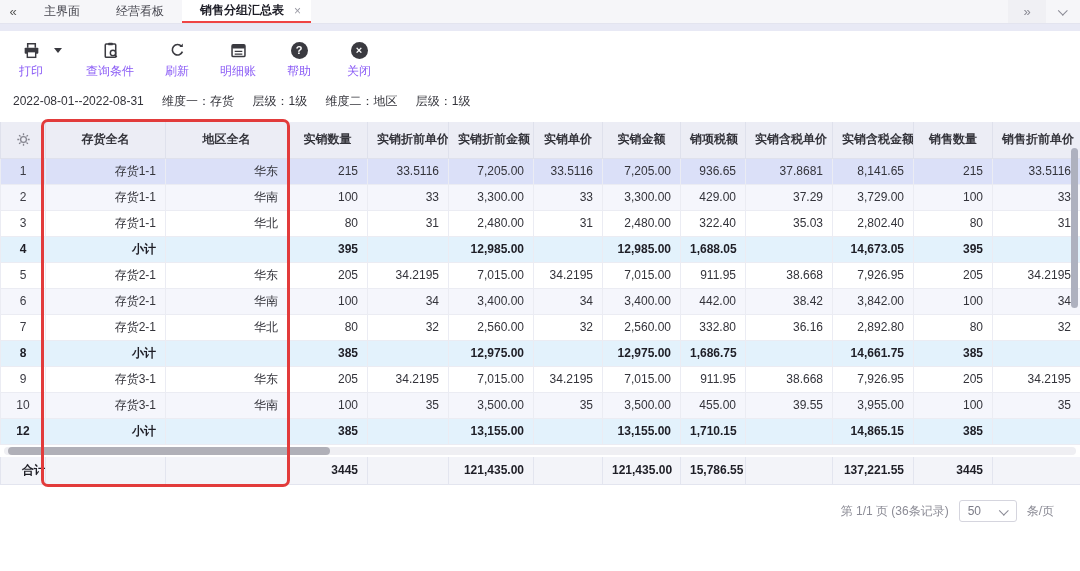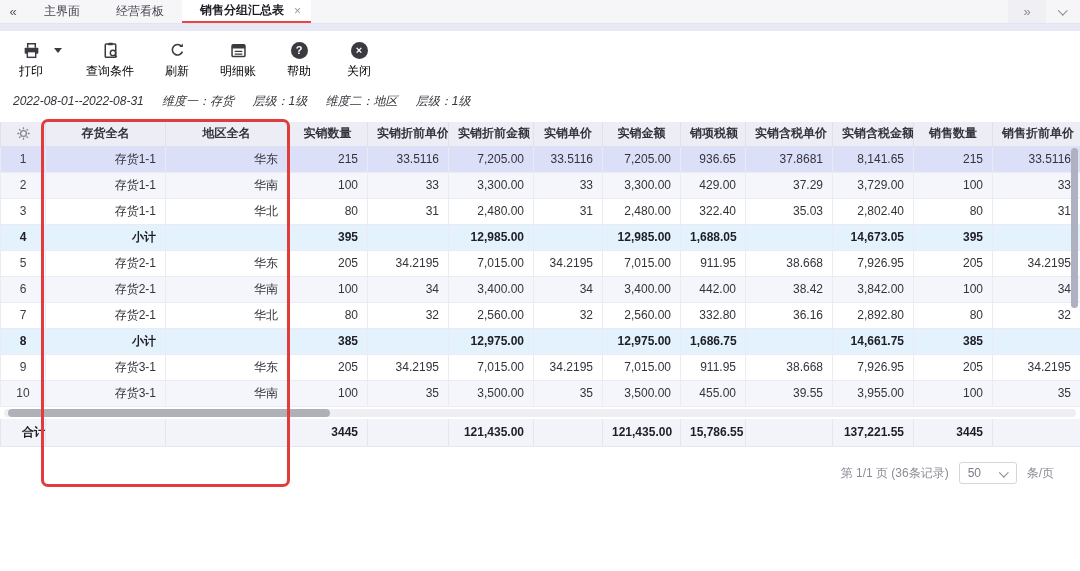--- a/index.html
+++ b/index.html
@@ -14,35 +14,35 @@
   .tab-close { margin-left:10px; color:#9a9aa4; font-weight:400; font-size:12px; }
   .tb-spacer { flex:1; }
   .overflow-btn { width:38px; background:#f0f0f4; display:flex; align-items:center; justify-content:center; color:#8a8a94; font-size:13px; cursor:pointer; }
   .ddl-btn { width:34px; display:flex; align-items:center; justify-content:center; cursor:pointer; }
   .chev { width:7px; height:7px; border-left:1.5px solid #8a8a94; border-bottom:1.5px solid #8a8a94; transform:rotate(-45deg) translateY(-1px); display:inline-block; }
   .strip { height:7px; background:#e8e9f5; }
 
   
   .toolbar { display:flex; align-items:flex-start; padding:9px 0 7px 14px; background:#fff; gap:26px; }
   .tbtn { display:flex; flex-direction:column; align-items:center; gap:3px; cursor:pointer; min-width:34px; position:relative; }
-  .tbtn .lbl { color:#000000; white-space:nowrap; }
+  .tbtn .lbl { color:#8b5cf6; white-space:nowrap; }
   .icon20 { width:20px; height:20px; display:flex; align-items:center; justify-content:center; }
   .circle-ic { width:17px; height:17px; border-radius:50%; background:#3a3a40; color:#fff; display:flex; align-items:center; justify-content:center; font-size:11px; font-weight:700; line-height:1; }
   .print-caret { position:absolute; right:-14px; top:8px; width:0; height:0; border-left:4px solid transparent; border-right:4px solid transparent; border-top:5px solid #3a3a40; }
   .print-group { margin-right:12px; }
 
   
   .filterbar { padding:6px 0 0 13px; color:#33333a; }
-  .filterbar span { margin-right:15px;font-style:italic; }
+  .filterbar span { margin-right:15px; }
 
   
   .grid-area { position:relative; margin-top:12px; }
   table { border-collapse:collapse; table-layout:fixed; width:1080px; }
   th,td { border:1px solid #ebecf3; border-top:none; height:26px; padding:0 9px; overflow:hidden; white-space:nowrap; }
-  thead th { background:#ecedf5; border-color:#dfe1ec; height:24px; font-weight:600; color:#33333a; text-align:center; cursor:pointer; }
+  thead th { background:#ecedf5; border-color:#dfe1ec; height:36px; font-weight:600; color:#33333a; text-align:center; cursor:pointer; }
   td.c-num, th.c-num { text-align:center; padding:0 2px; color:#3c3c44; }
   td.al { text-align:right; }
   td.ar { text-align:right; }
   tr.even td { background:#f5f6fc; }
   tr.subtotal td { background:#e3f2fc; font-weight:700; color:#1e1e26; }
   tr.selected td { background:#dbe0f8; }
   .gear-svg { vertical-align:middle; }
 
   
   .vscroll { position:absolute; top:24px; right:1px; width:8px; height:338px; cursor:pointer; }
@@ -331,20 +331,35 @@
           <td class="ar">35</td>
           <td class="ar">3,500.00</td>
           <td class="ar">35</td>
           <td class="ar">3,500.00</td>
           <td class="ar">455.00</td>
           <td class="ar">39.55</td>
           <td class="ar">3,955.00</td>
           <td class="ar">100</td>
           <td class="ar">35</td>
         </tr>
+        <tr class="subtotal">
+          <td class="c-num">12</td>
+          <td class="al">小计</td>
+          <td class="al"></td>
+          <td class="ar">385</td>
+          <td class="ar"></td>
+          <td class="ar">13,155.00</td>
+          <td class="ar"></td>
+          <td class="ar">13,155.00</td>
+          <td class="ar">1,710.15</td>
+          <td class="ar"></td>
+          <td class="ar">14,865.15</td>
+          <td class="ar">385</td>
+          <td class="ar"></td>
+        </tr>
       </tbody>
     </table>
   <div class="vscroll">
       <div class="vthumb"></div>
     </div>
   <div class="hscroll">
       <div class="hthumb"></div>
     </div>
   <table id="total-table" class="total-table">
       <colgroup>

